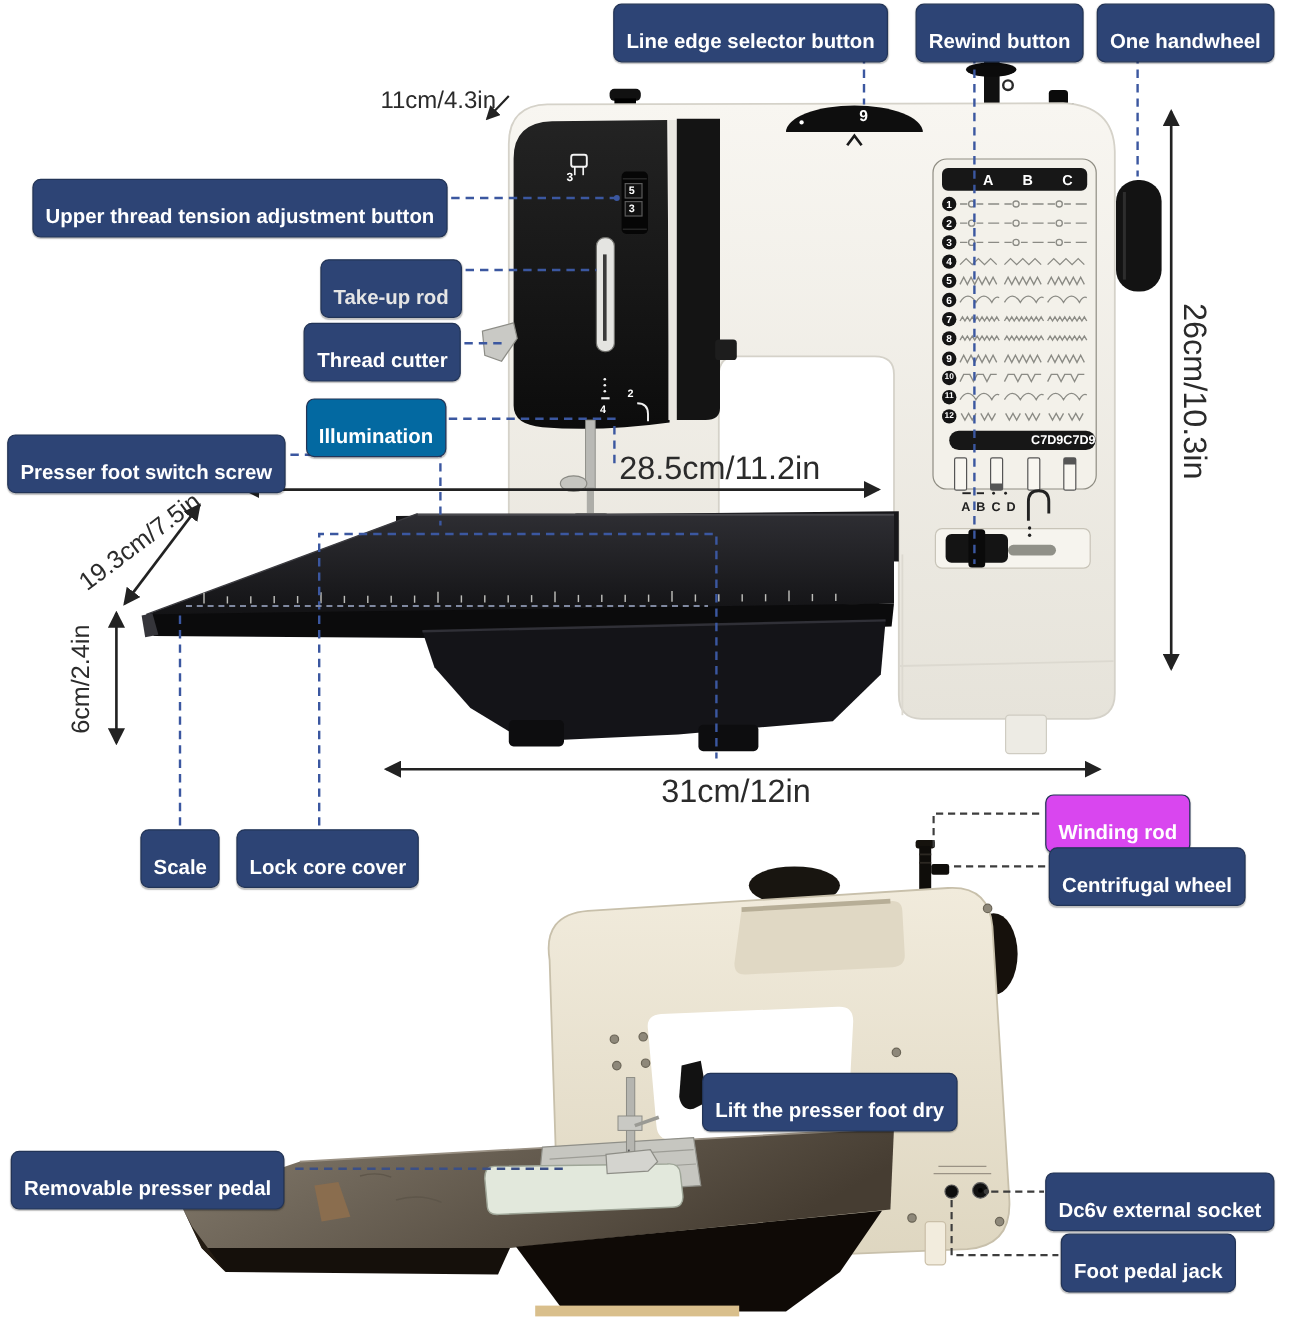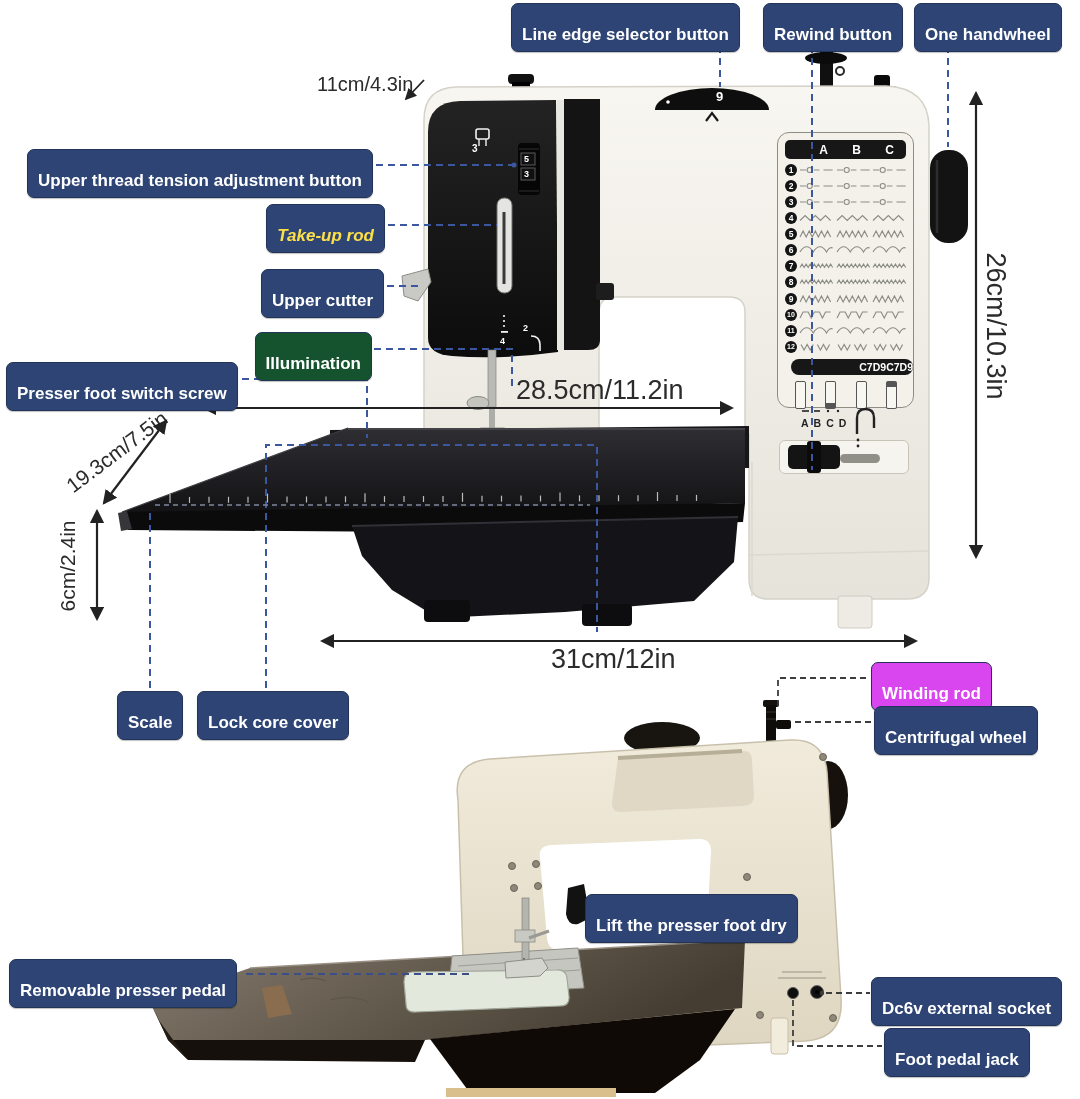--- a/index.html
+++ b/index.html
@@ -584,23 +584,23 @@
     </g>
     <path d="M857 434 V418 Q857 409 865.5 409 Q874 409 874 418 V428" fill="none" stroke="#222" stroke-width="2.4"></path>
     <circle cx="858" cy="440" r="1.4" fill="#222"></circle>
     <circle cx="858" cy="446" r="1.4" fill="#222"></circle>
   </svg>
 
   <div class="tag" style="left: 511px; top: 3px; background: rgb(45, 68, 117); color: rgb(255, 255, 255);">Line edge selector button</div>
   <div class="tag" style="left: 763px; top: 3px; background: rgb(45, 68, 117); color: rgb(255, 255, 255);">Rewind button</div>
   <div class="tag" style="left: 914px; top: 3px; background: rgb(45, 68, 117); color: rgb(255, 255, 255);">One handwheel</div>
   <div class="tag" style="left: 27px; top: 149px; background: rgb(45, 68, 117); color: rgb(255, 255, 255);">Upper thread tension adjustment button</div>
-  <div class="tag" style="right: 695px; top: 204px; background: rgb(45, 68, 117); color: #fde047; font-style: italic;">Take-up rod</div>
-  <div class="tag" style="right: 696px; top: 269px; background: rgb(45, 68, 117); color: rgb(255, 255, 255);">Upper cutter</div>
-  <div class="tag" style="right: 708px; top: 332px; background: #14532d; color: rgb(255, 255, 255);">Illumination</div>
+  <div class="tag" style="right: 695px; top: 216px; background: rgb(45, 68, 117); color: #e5e5e5;">Take-up rod</div>
+  <div class="tag" style="right: 696px; top: 269px; background: rgb(45, 68, 117); color: rgb(255, 255, 255);">Thread cutter</div>
+  <div class="tag" style="right: 708px; top: 332px; background: #0369a1; color: rgb(255, 255, 255);">Illumination</div>
   <div class="tag" style="left: 6px; top: 362px; background: rgb(45, 68, 117); color: rgb(255, 255, 255);">Presser foot switch screw</div>
   <div class="tag" style="left: 117px; top: 691px; background: rgb(45, 68, 117); color: rgb(255, 255, 255);">Scale</div>
   <div class="tag" style="left: 197px; top: 691px; background: rgb(45, 68, 117); color: rgb(255, 255, 255);">Lock core cover</div>
   <div class="tag" style="left: 871px; top: 662px; background: #d946ef; color: rgb(255, 255, 255);">Winding rod</div>
   <div class="tag" style="left: 874px; top: 706px; background: rgb(45, 68, 117); color: rgb(255, 255, 255);">Centrifugal wheel</div>
   <div class="tag" style="left: 585px; top: 894px; background: rgb(45, 68, 117); color: rgb(255, 255, 255);">Lift the presser foot dry</div>
   <div class="tag" style="left: 9px; top: 959px; background: rgb(45, 68, 117); color: rgb(255, 255, 255);">Removable presser pedal</div>
   <div class="tag" style="left: 871px; top: 977px; background: rgb(45, 68, 117); color: rgb(255, 255, 255);">Dc6v external socket</div>
   <div class="tag" style="left: 884px; top: 1028px; background: rgb(45, 68, 117); color: rgb(255, 255, 255);">Foot pedal jack</div>
 

